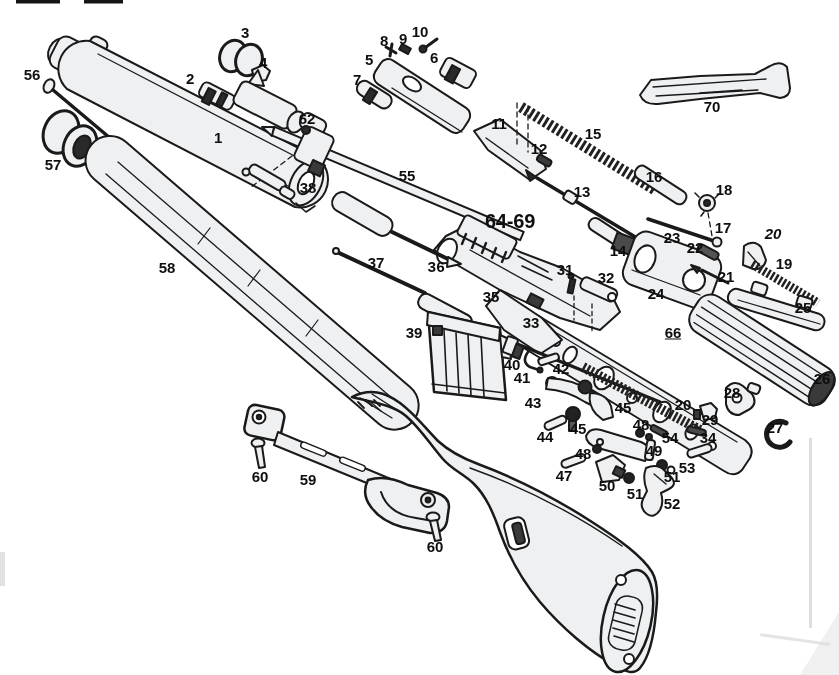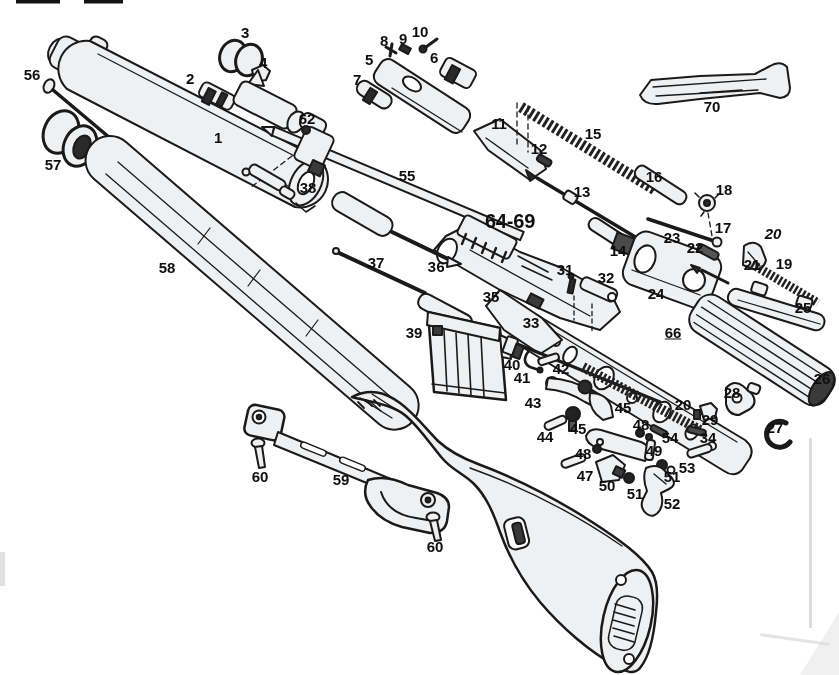--- a/index.html
+++ b/index.html
@@ -309,21 +309,21 @@
       <div class="part-label" style="left: 499px; top: 123px;">11</div>
       <div class="part-label" style="left: 539px; top: 148px;">12</div>
       <div class="part-label" style="left: 582px; top: 191px;">13</div>
       <div class="part-label" style="left: 618px; top: 216px; margin-top: 34px;">14</div>
       <div class="part-label" style="left: 593px; top: 133px;">15</div>
       <div class="part-label" style="left: 654px; top: 176px;">16</div>
       <div class="part-label" style="left: 723px; top: 227px;">17</div>
       <div class="part-label" style="left: 724px; top: 189px;">18</div>
       <div class="part-label" style="left: 784px; top: 263px;">19</div>
       <div class="part-label" style="left: 773px; top: 233px; font-style: italic;">20</div>
-      <div class="part-label" style="left: 726px; top: 264px; margin-left: 26px;">21</div>
+      <div class="part-label" style="left: 726px; top: 276px;">21</div>
       <div class="part-label" style="left: 695px; top: 247px;">22</div>
       <div class="part-label" style="left: 672px; top: 237px;">23</div>
       <div class="part-label" style="left: 656px; top: 293px;">24</div>
       <div class="part-label" style="left: 803px; top: 307px;">25</div>
       <div class="part-label" style="left: 822px; top: 378px;">26</div>
       <div class="part-label" style="left: 775px; top: 427px;">27</div>
       <div class="part-label" style="left: 732px; top: 392px;">28</div>
       <div class="part-label" style="left: 710px; top: 419px;">29</div>
       <div class="part-label" style="left: 683px; top: 404px;">20</div>
       <div class="part-label" style="left: 565px; top: 269px;">31</div>
@@ -335,35 +335,35 @@
       <div class="part-label" style="left: 376px; top: 223px; margin-top: 39px;">37</div>
       <div class="part-label" style="left: 308px; top: 187px;">38</div>
       <div class="part-label" style="left: 414px; top: 332px;">39</div>
       <div class="part-label" style="left: 512px; top: 364px;">40</div>
       <div class="part-label" style="left: 522px; top: 377px;">41</div>
       <div class="part-label" style="left: 561px; top: 368px;">42</div>
       <div class="part-label" style="left: 533px; top: 402px;">43</div>
       <div class="part-label" style="left: 545px; top: 436px;">44</div>
       <div class="part-label" style="left: 623px; top: 407px;">45</div>
       <div class="part-label" style="left: 578px; top: 428px;">45</div>
-      <div class="part-label" style="left: 585px; top: 475px;">47</div>
+      <div class="part-label" style="left: 564px; top: 475px;">47</div>
       <div class="part-label" style="left: 641px; top: 424px;">48</div>
       <div class="part-label" style="left: 583px; top: 453px;">48</div>
       <div class="part-label" style="left: 654px; top: 450px;">49</div>
       <div class="part-label" style="left: 607px; top: 485px;">50</div>
       <div class="part-label" style="left: 672px; top: 476px;">51</div>
       <div class="part-label" style="left: 635px; top: 493px;">51</div>
       <div class="part-label" style="left: 672px; top: 503px;">52</div>
       <div class="part-label" style="left: 687px; top: 467px;">53</div>
       <div class="part-label" style="left: 670px; top: 437px;">54</div>
       <div class="part-label" style="left: 407px; top: 175px;">55</div>
       <div class="part-label" style="left: 32px; top: 74px;">56</div>
       <div class="part-label" style="left: 53px; top: 164px;">57</div>
       <div class="part-label" style="left: 167px; top: 267px;">58</div>
-      <div class="part-label" style="left: 336px; top: 479px; padding-left: 10px;">59</div>
+      <div class="part-label" style="left: 303px; top: 479px; padding-left: 10px;">59</div>
       <div class="part-label" style="left: 260px; top: 476px;">60</div>
       <div class="part-label" style="left: 435px; top: 546px;">60</div>
       <div class="part-label" style="left: 307px; top: 118px;">62</div>
       <div class="part-label big" style="left: 510px; top: 221px;">64-69</div>
       <div class="part-label underline" style="left: 673px; top: 332px;">66</div>
       <div class="part-label" style="left: 712px; top: 106px;">70</div>
     </div>
 </div>
 
 </body></html>

